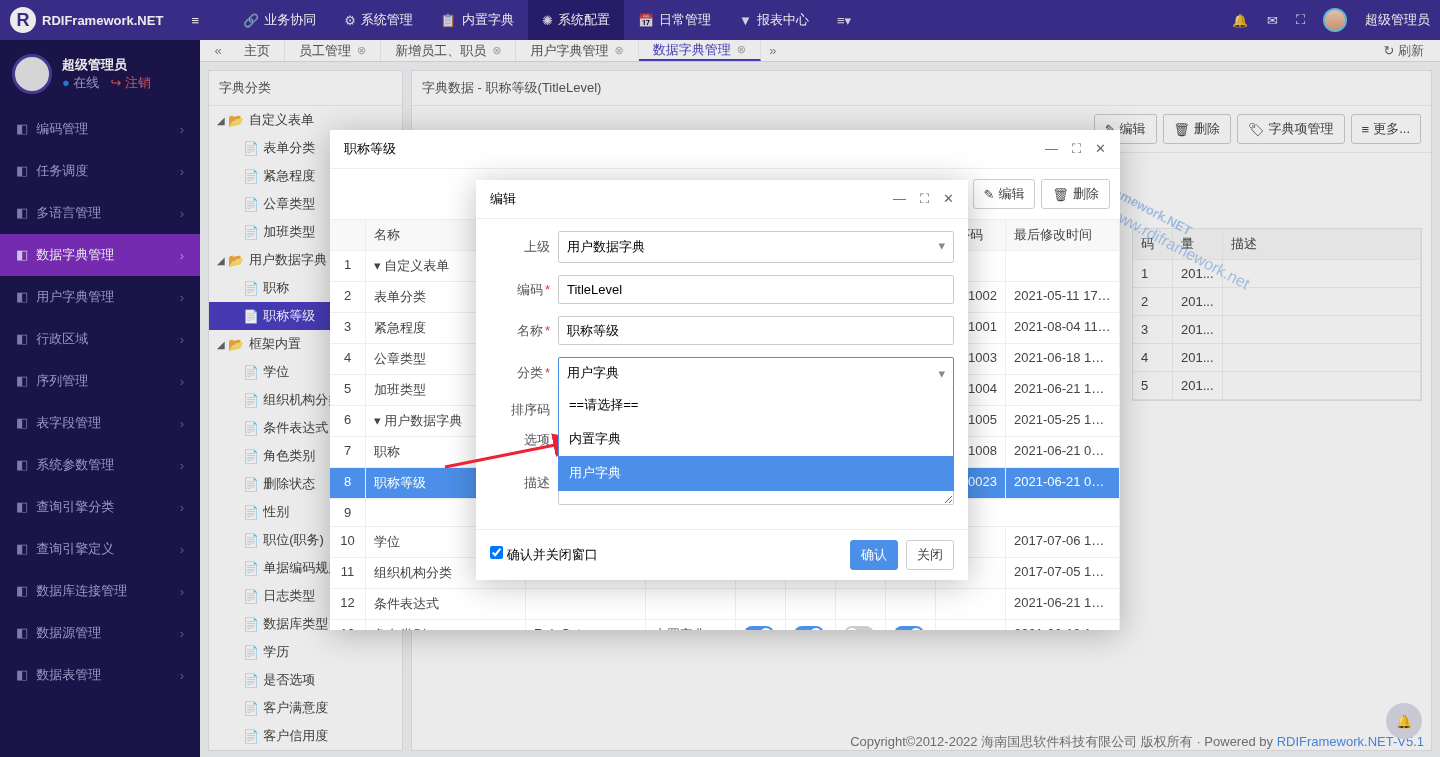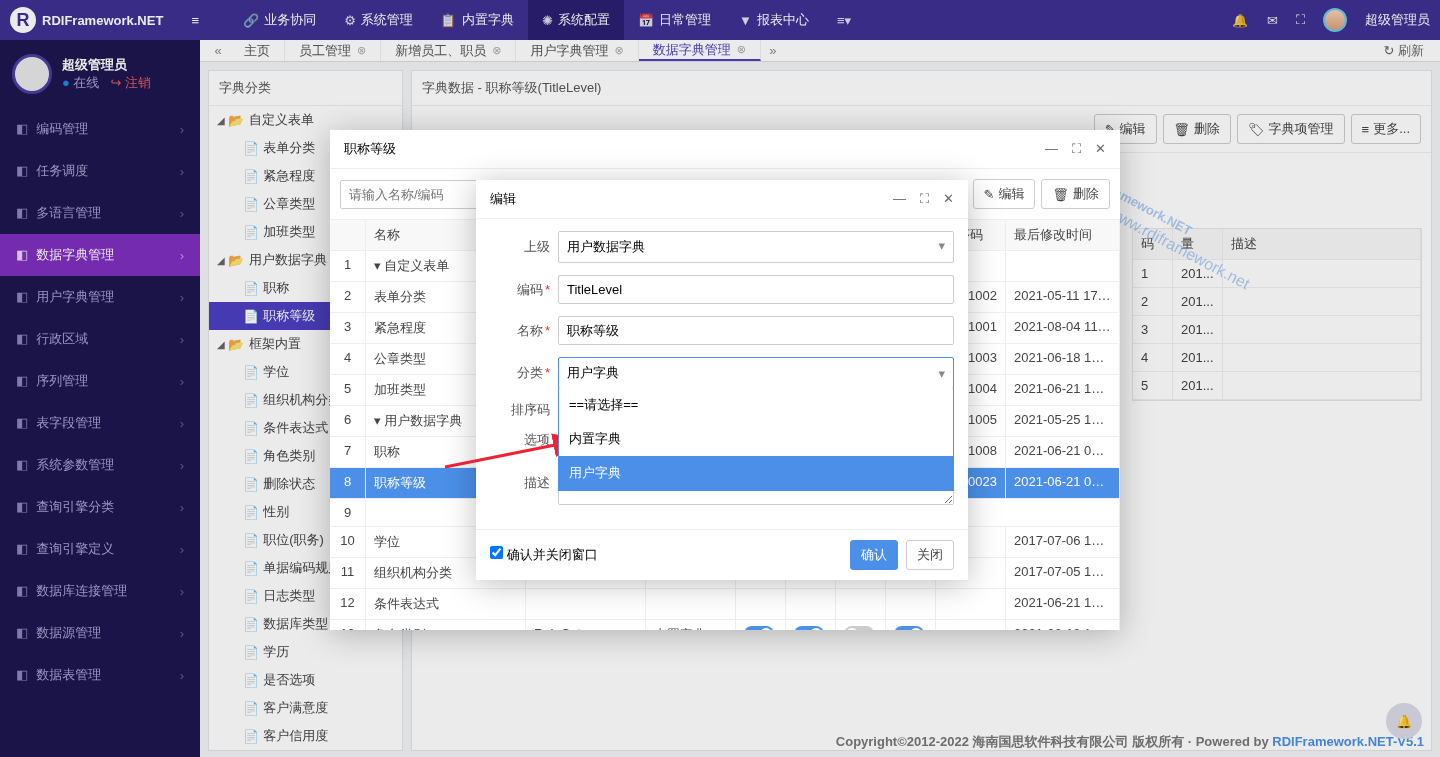--- a/index.html
+++ b/index.html
@@ -94,21 +94,21 @@
 .fselect { flex:1; border:1px solid #4b8fe8; padding:6px 8px; border-radius:2px; position:relative; }
 .fselect .caret { position:absolute; right:8px; top:8px; color:#888; }
 .dropdown { position:absolute; top:100%; left:-1px; right:-1px; background:#fff; border:1px solid #4b8fe8; border-top:none; z-index:10; }
 .dropdown .opt { padding:8px 10px; cursor:pointer; }
 .dropdown .opt:hover, .dropdown .opt.hl { background:#4b8fe8; color:#fff; }
 
 
 .arrow-ann { position:absolute; left:440px; top:432px; width:150px; height:40px; pointer-events:none; }
 
 
-.footer { position:absolute; bottom:6px; right:16px; font-size:12px; color:#777;font-weight:bold; }
+.footer { position:absolute; bottom:6px; right:16px; font-size:12px; color:#777; }
 .footer a { color:#4b8fe8; text-decoration:none; }
 
 
 .fab { position:absolute; right:18px; bottom:18px; width:36px; height:36px; border-radius:50%; background:#d9dbe6; display:flex; align-items:center; justify-content:center; color:#888; }
 
 
 .watermark { position:absolute; left:1070px; top:200px; transform:rotate(28deg); font-size:28px; font-weight:bold; color:#4b8fe8; opacity:.45; pointer-events:none; white-space:nowrap; text-shadow:1px 1px 0 rgba(255,255,255,.5); }
 .watermark .sub { display:block; font-size:16px; font-weight:normal; }
 </style>
 </head>
@@ -338,21 +338,20 @@
   <div class="dhd">
     <span class="dtitle">职称等级</span>
     <div class="dctrl">
       <span>—</span>
       <span>⛶</span>
       <span>✕</span>
     </div>
   </div>
   <div class="dbody" style="padding:0">
     <div style="padding:10px;border-bottom:1px solid #eee;display:flex;gap:8px;align-items:center">
-      <input class="finput" style="max-width: 180px;" placeholder="请输入名称/编码">
       <div style="margin-left:auto;display:flex;gap:6px">
         <button class="btn">✎ <span>编辑</span></button>
         <button class="btn">🗑 <span>删除</span></button>
       </div>
     </div>
     <div class="grid" style="border:none">
       <div class="row ghd">
         <div class="cell" style="width:36px"></div>
         <div class="cell" style="width:160px">名称</div>
         <div class="cell" style="width:120px"></div>

